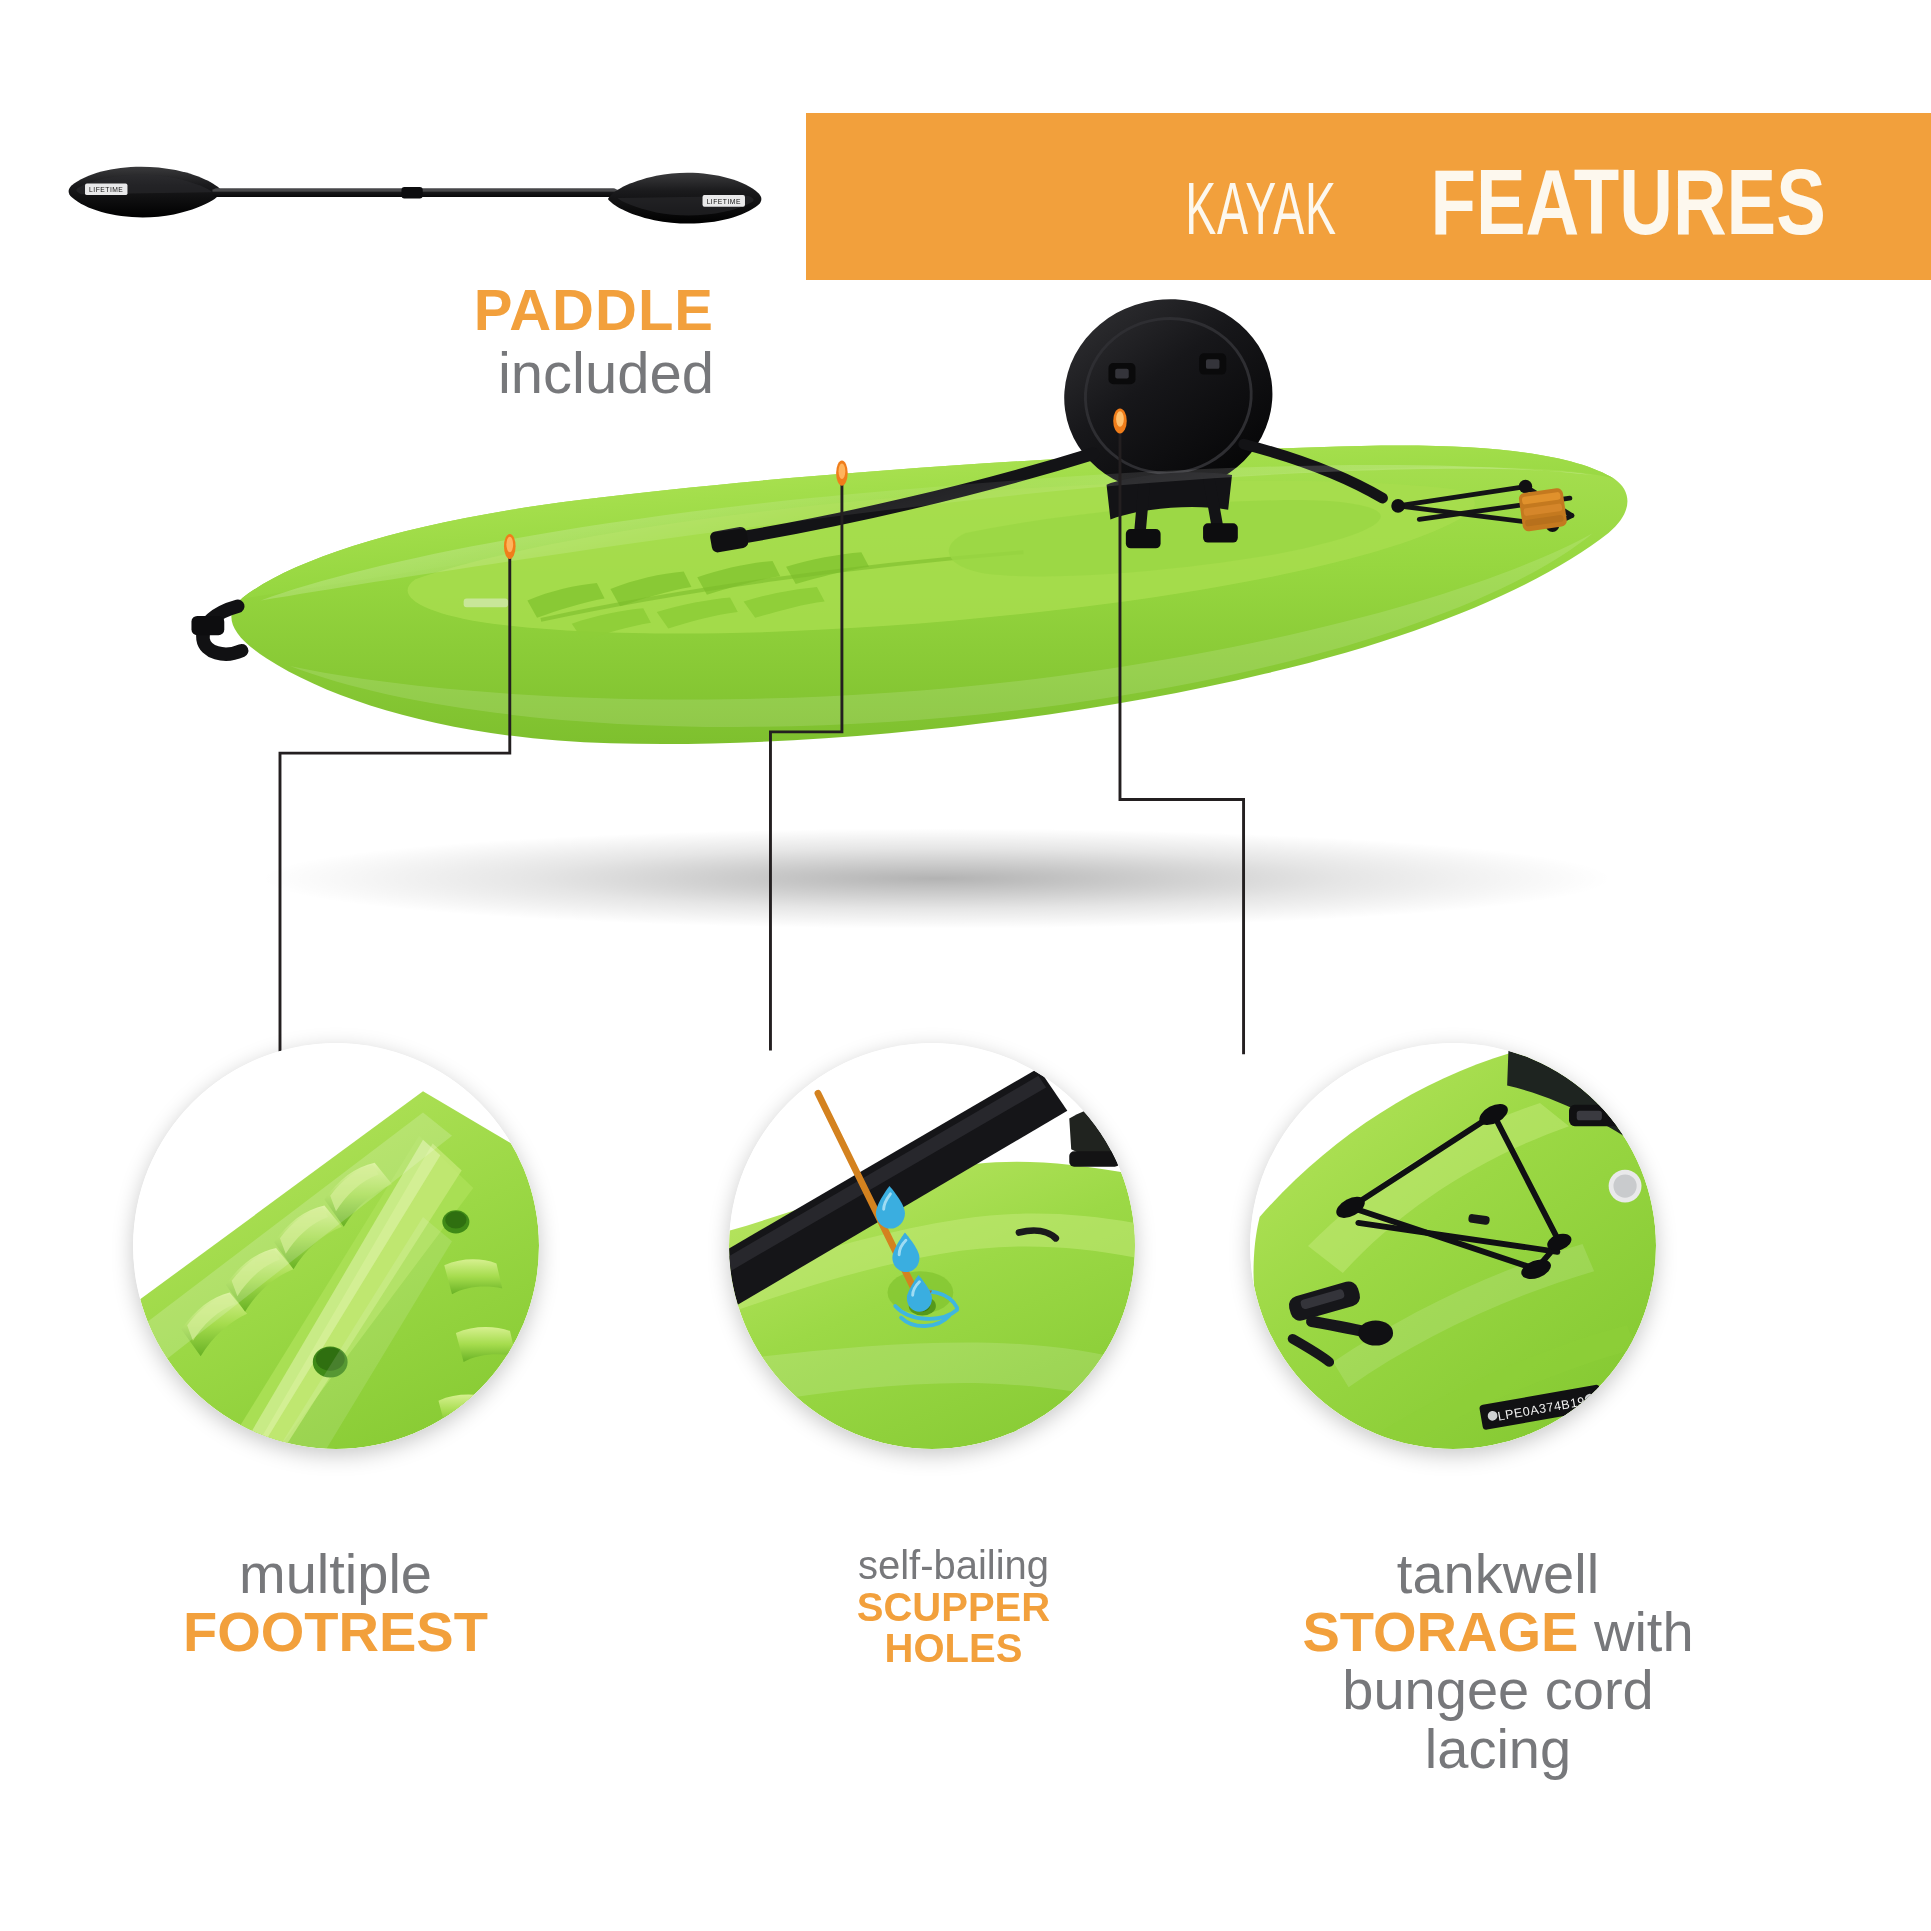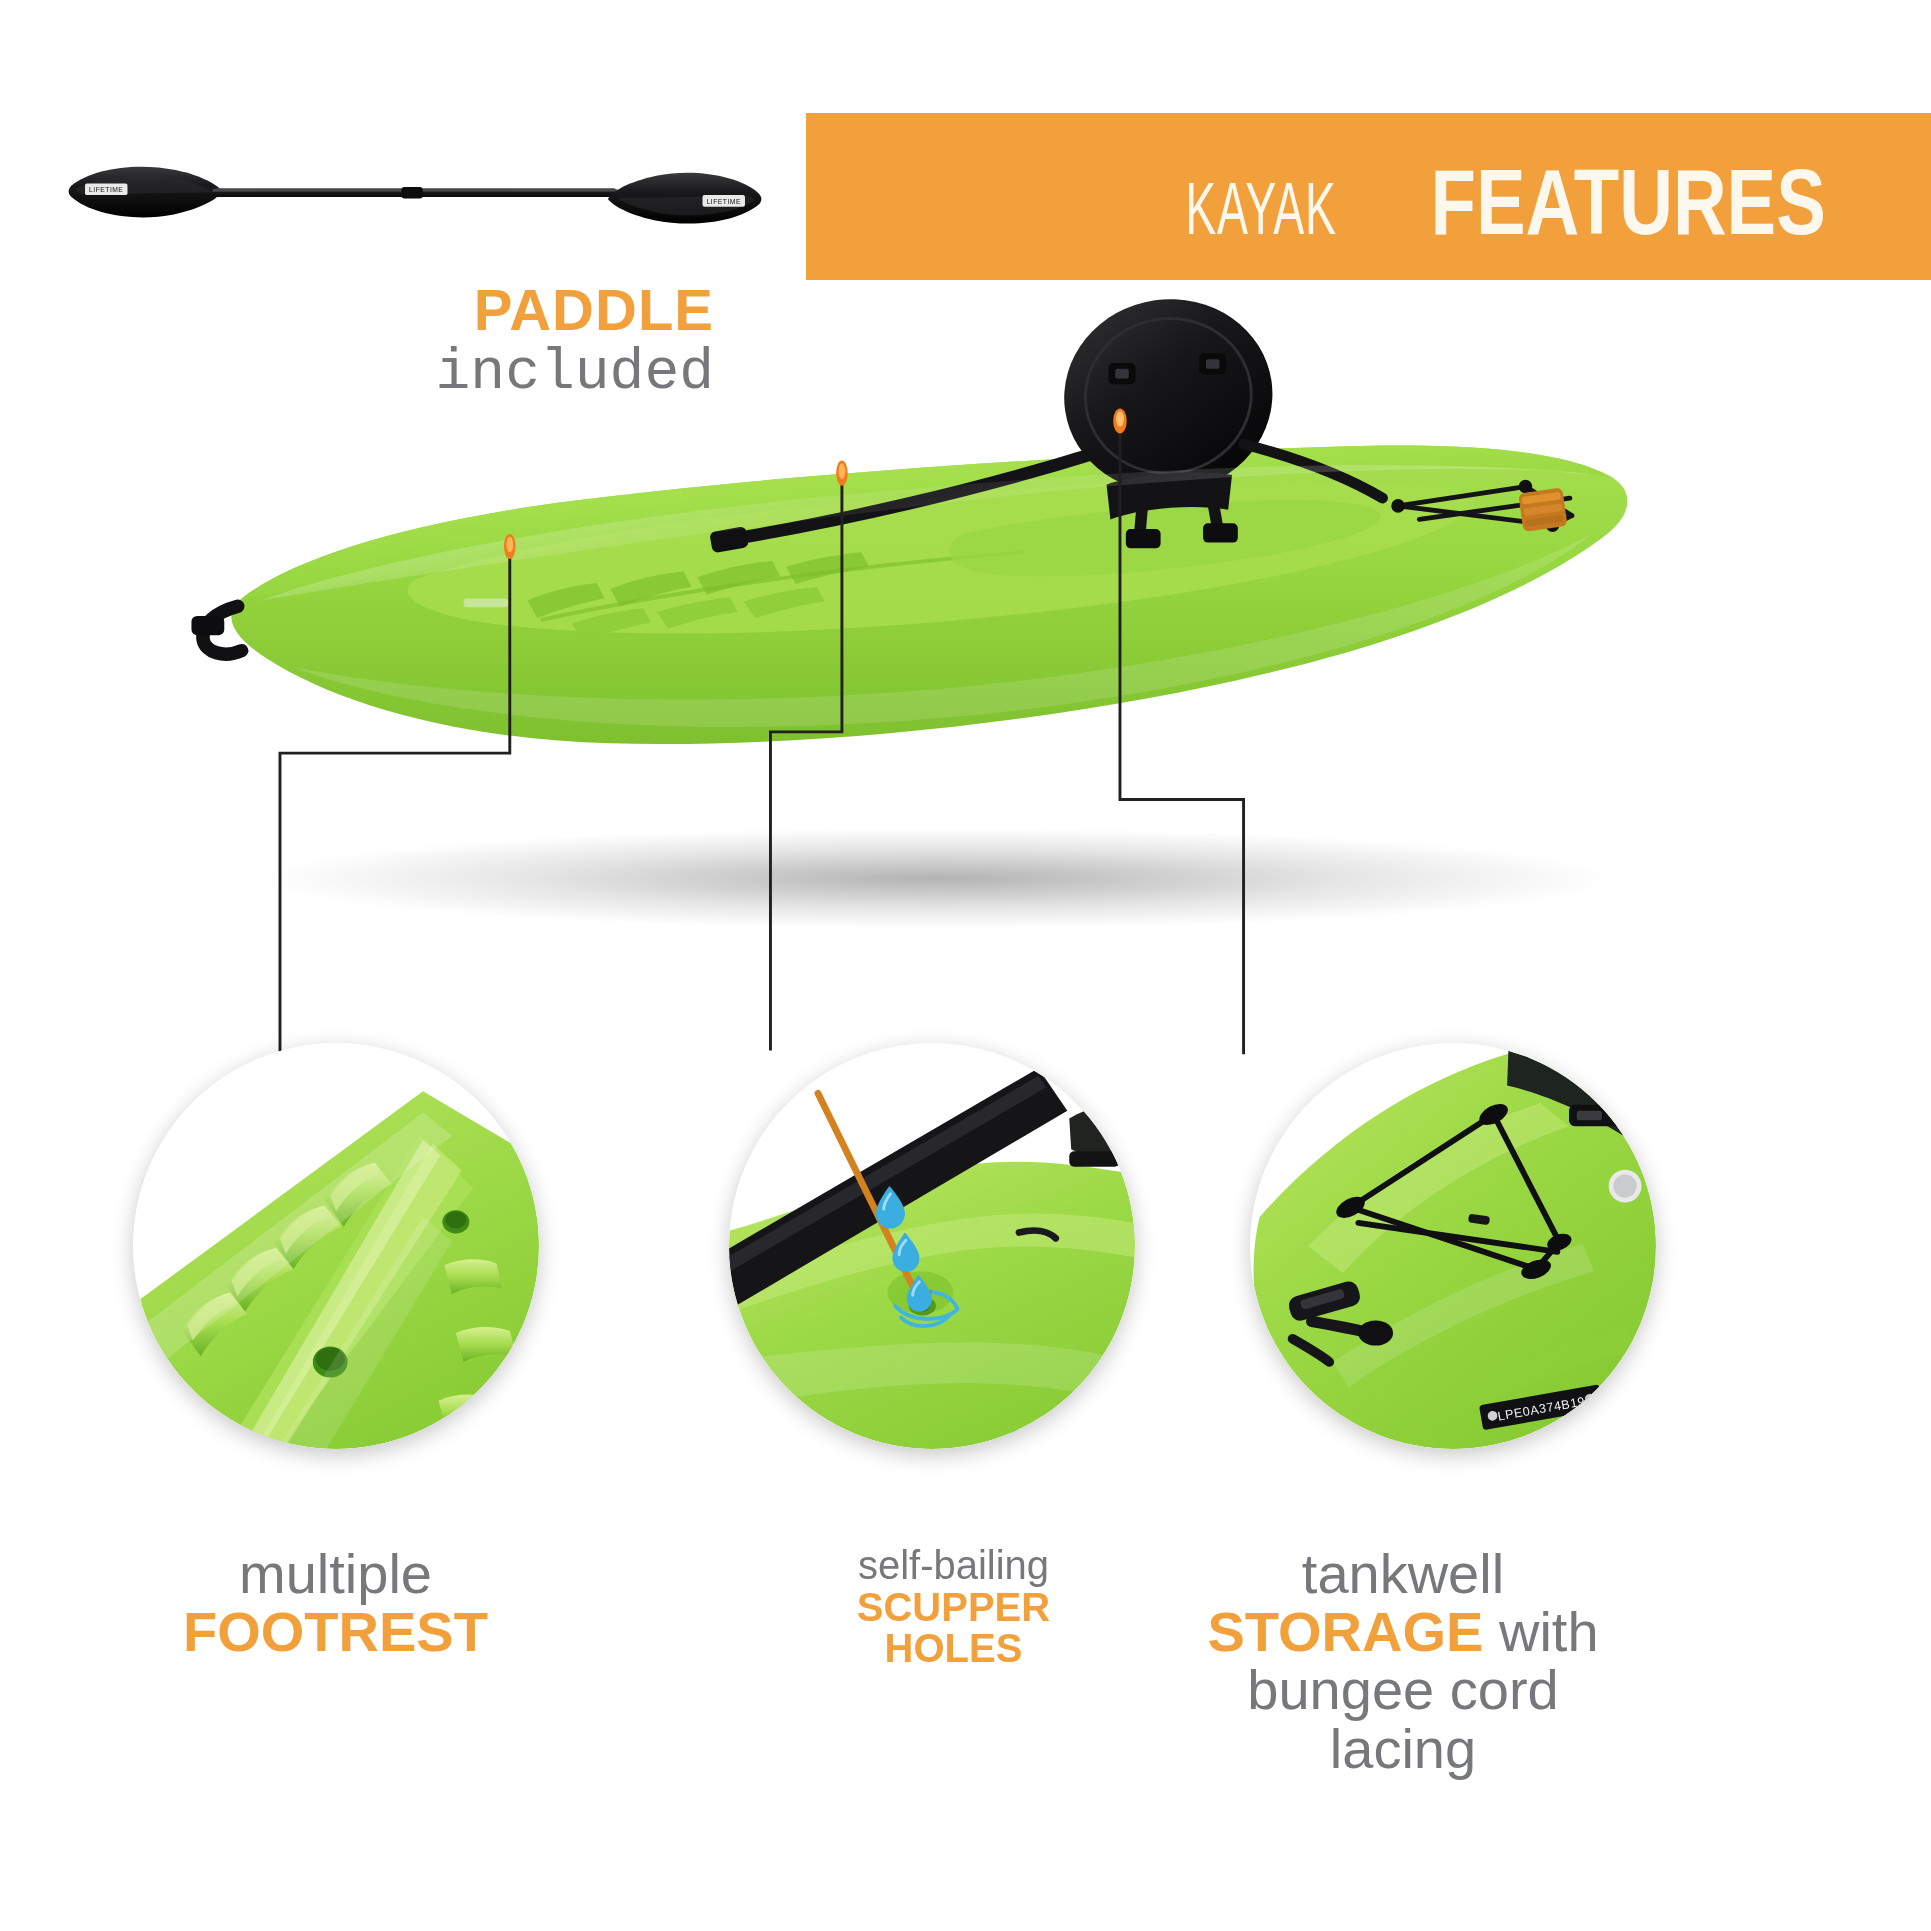--- a/index.html
+++ b/index.html
@@ -34,21 +34,21 @@
     transform:scaleX(0.80);transform-origin:left baseline;
   }
 
   
   .paddle-wrap{position:absolute;left:58px;top:135px;width:714px;height:126px;}
   .paddle-caption{
     position:absolute;left:135px;top:280px;width:579px;text-align:right;
     line-height:1.02;
   }
   .paddle-caption .l1{display:block;color:#f2a03c;font-size:58px;font-weight:700;letter-spacing:1px;}
-  .paddle-caption .l2{display:block;color:#77787b;font-size:58px;font-weight:400;margin-top:3.9px;font-family:Liberation Mono, monospace;}
+  .paddle-caption .l2{display:block;color:#77787b;font-size:58px;font-weight:400;margin-top:3.9px;}
 
   
   .kayak-wrap{position:absolute;left:174px;top:280px;width:1506px;height:695px;}
 
   
   .callouts{position:absolute;left:0;top:0;width:1931px;height:1931px;pointer-events:none;}
 
   
   .circle{
     position:absolute;width:406px;height:406px;border-radius:50%;
@@ -60,21 +60,21 @@
   .c2{left:729px;top:1043px;}
   .c3{left:1250px;top:1043px;}
 
   
   .cap{position:absolute;text-align:center;line-height:1.04;}
   .cap .g{color:#77787b;font-weight:400;}
   .cap .o{color:#f2a03c;font-weight:700;}
   .cap .row{display:block;white-space:nowrap;}
   .cap1{left:46px;top:1545px;width:579px;font-size:56px;}
   .cap2{left:664px;top:1545px;width:579px;font-size:40px;}
-  .cap3{left:1094px;top:1545px;width:618px;font-size:56px;}
+  .cap3{left:1189px;top:1545px;width:618px;font-size:56px;}
 </style>
 </head>
 <body>
 
 <div id="stage">
 
   <div class="paddle-wrap">
     <svg width="714" height="126" viewBox="0 0 740 130">
       <defs>
         <linearGradient id="blgA" x1="0" y1="0" x2="0" y2="1">

